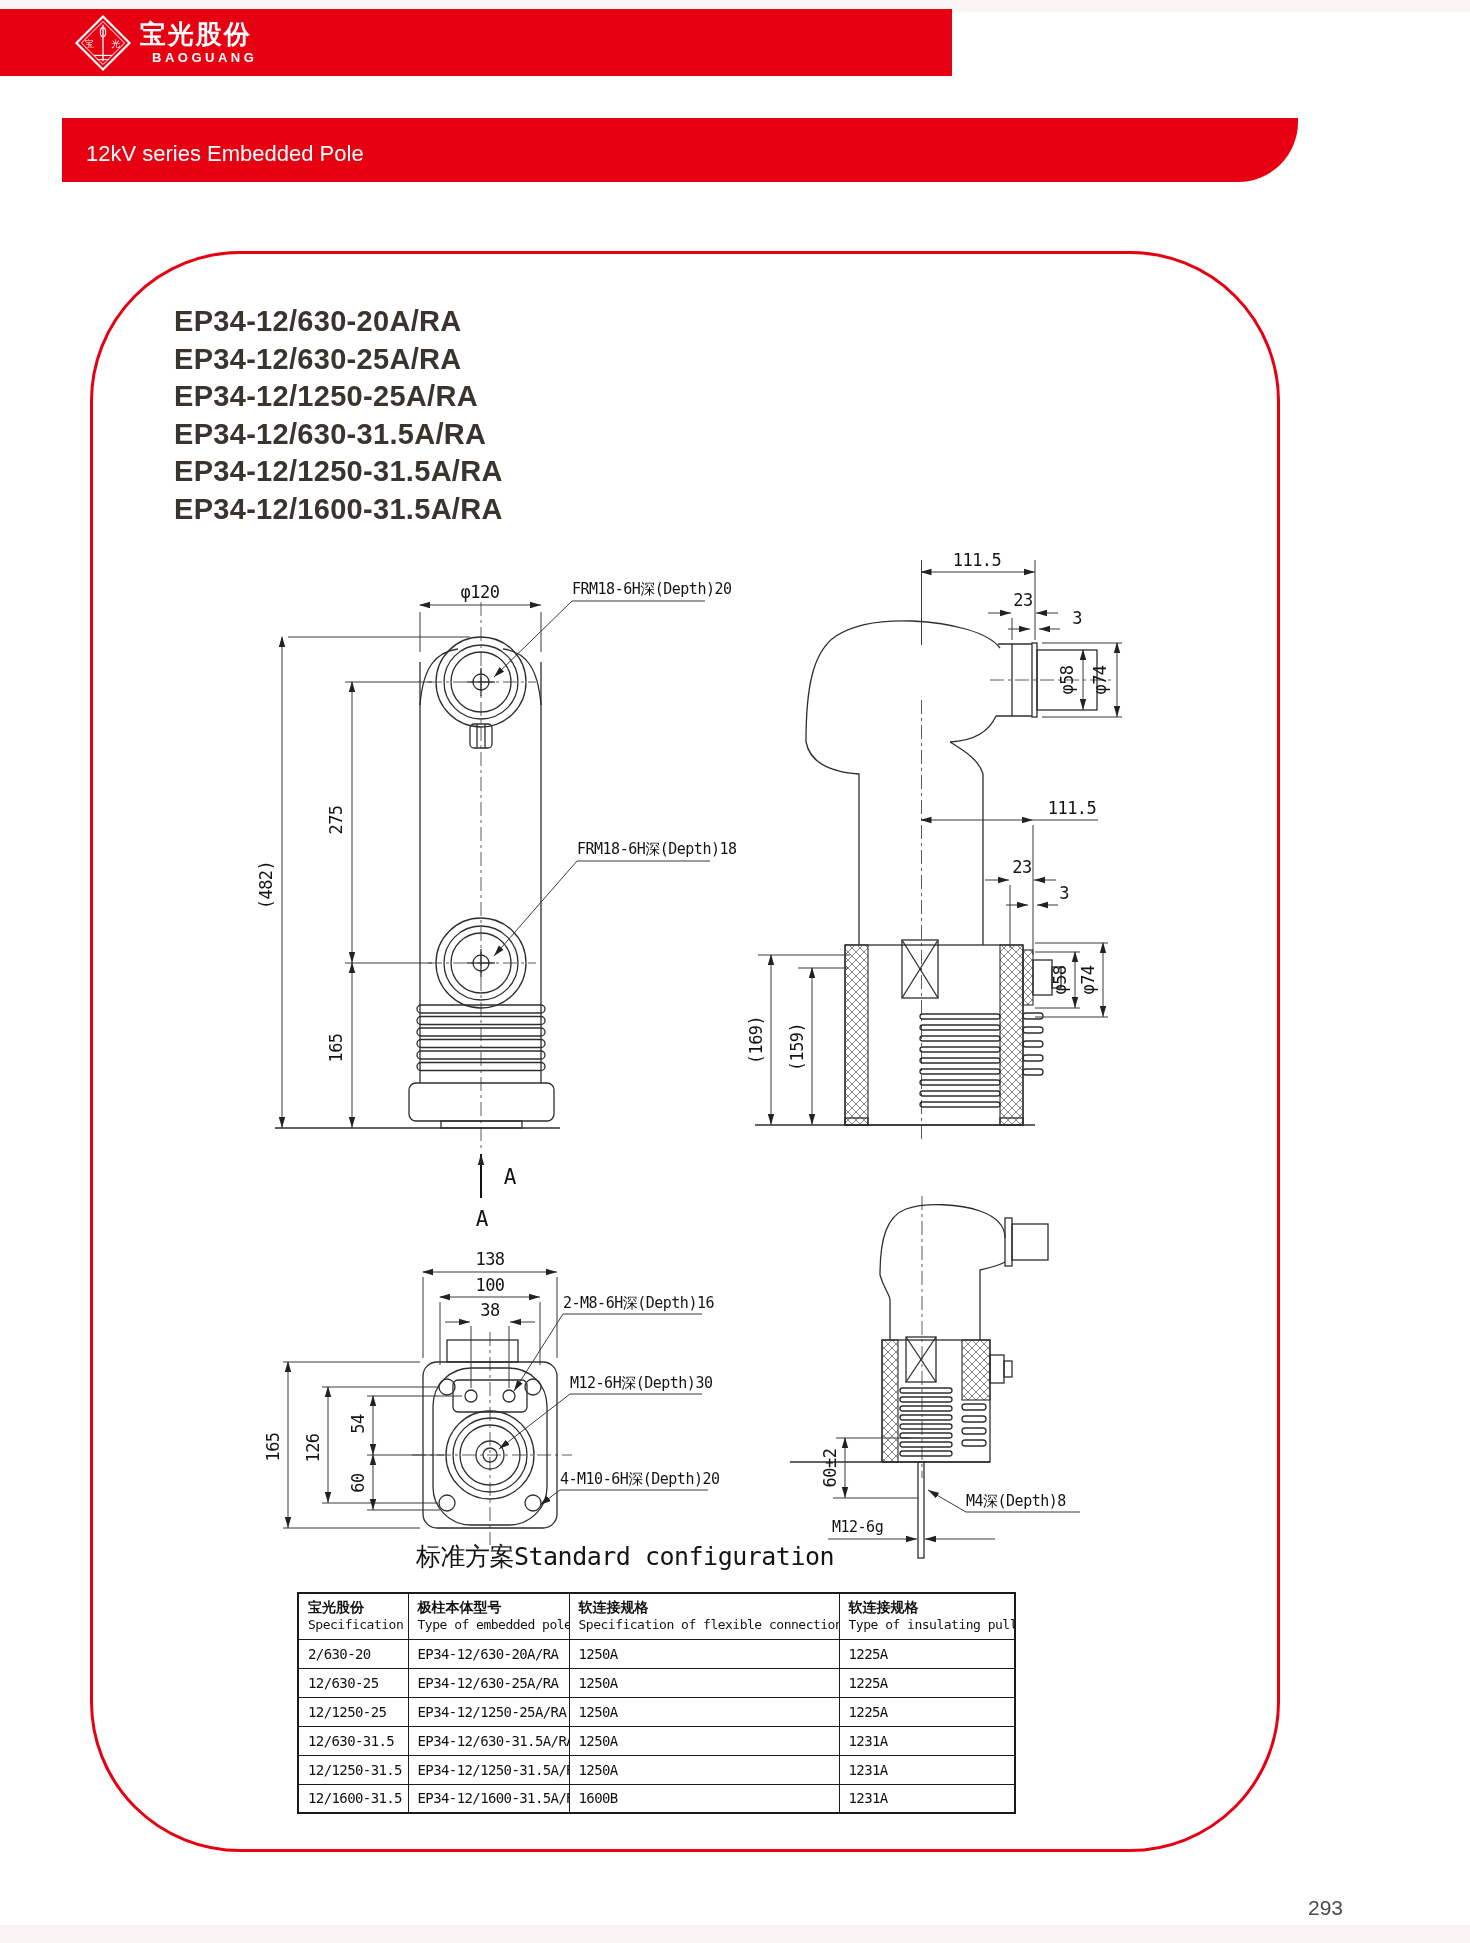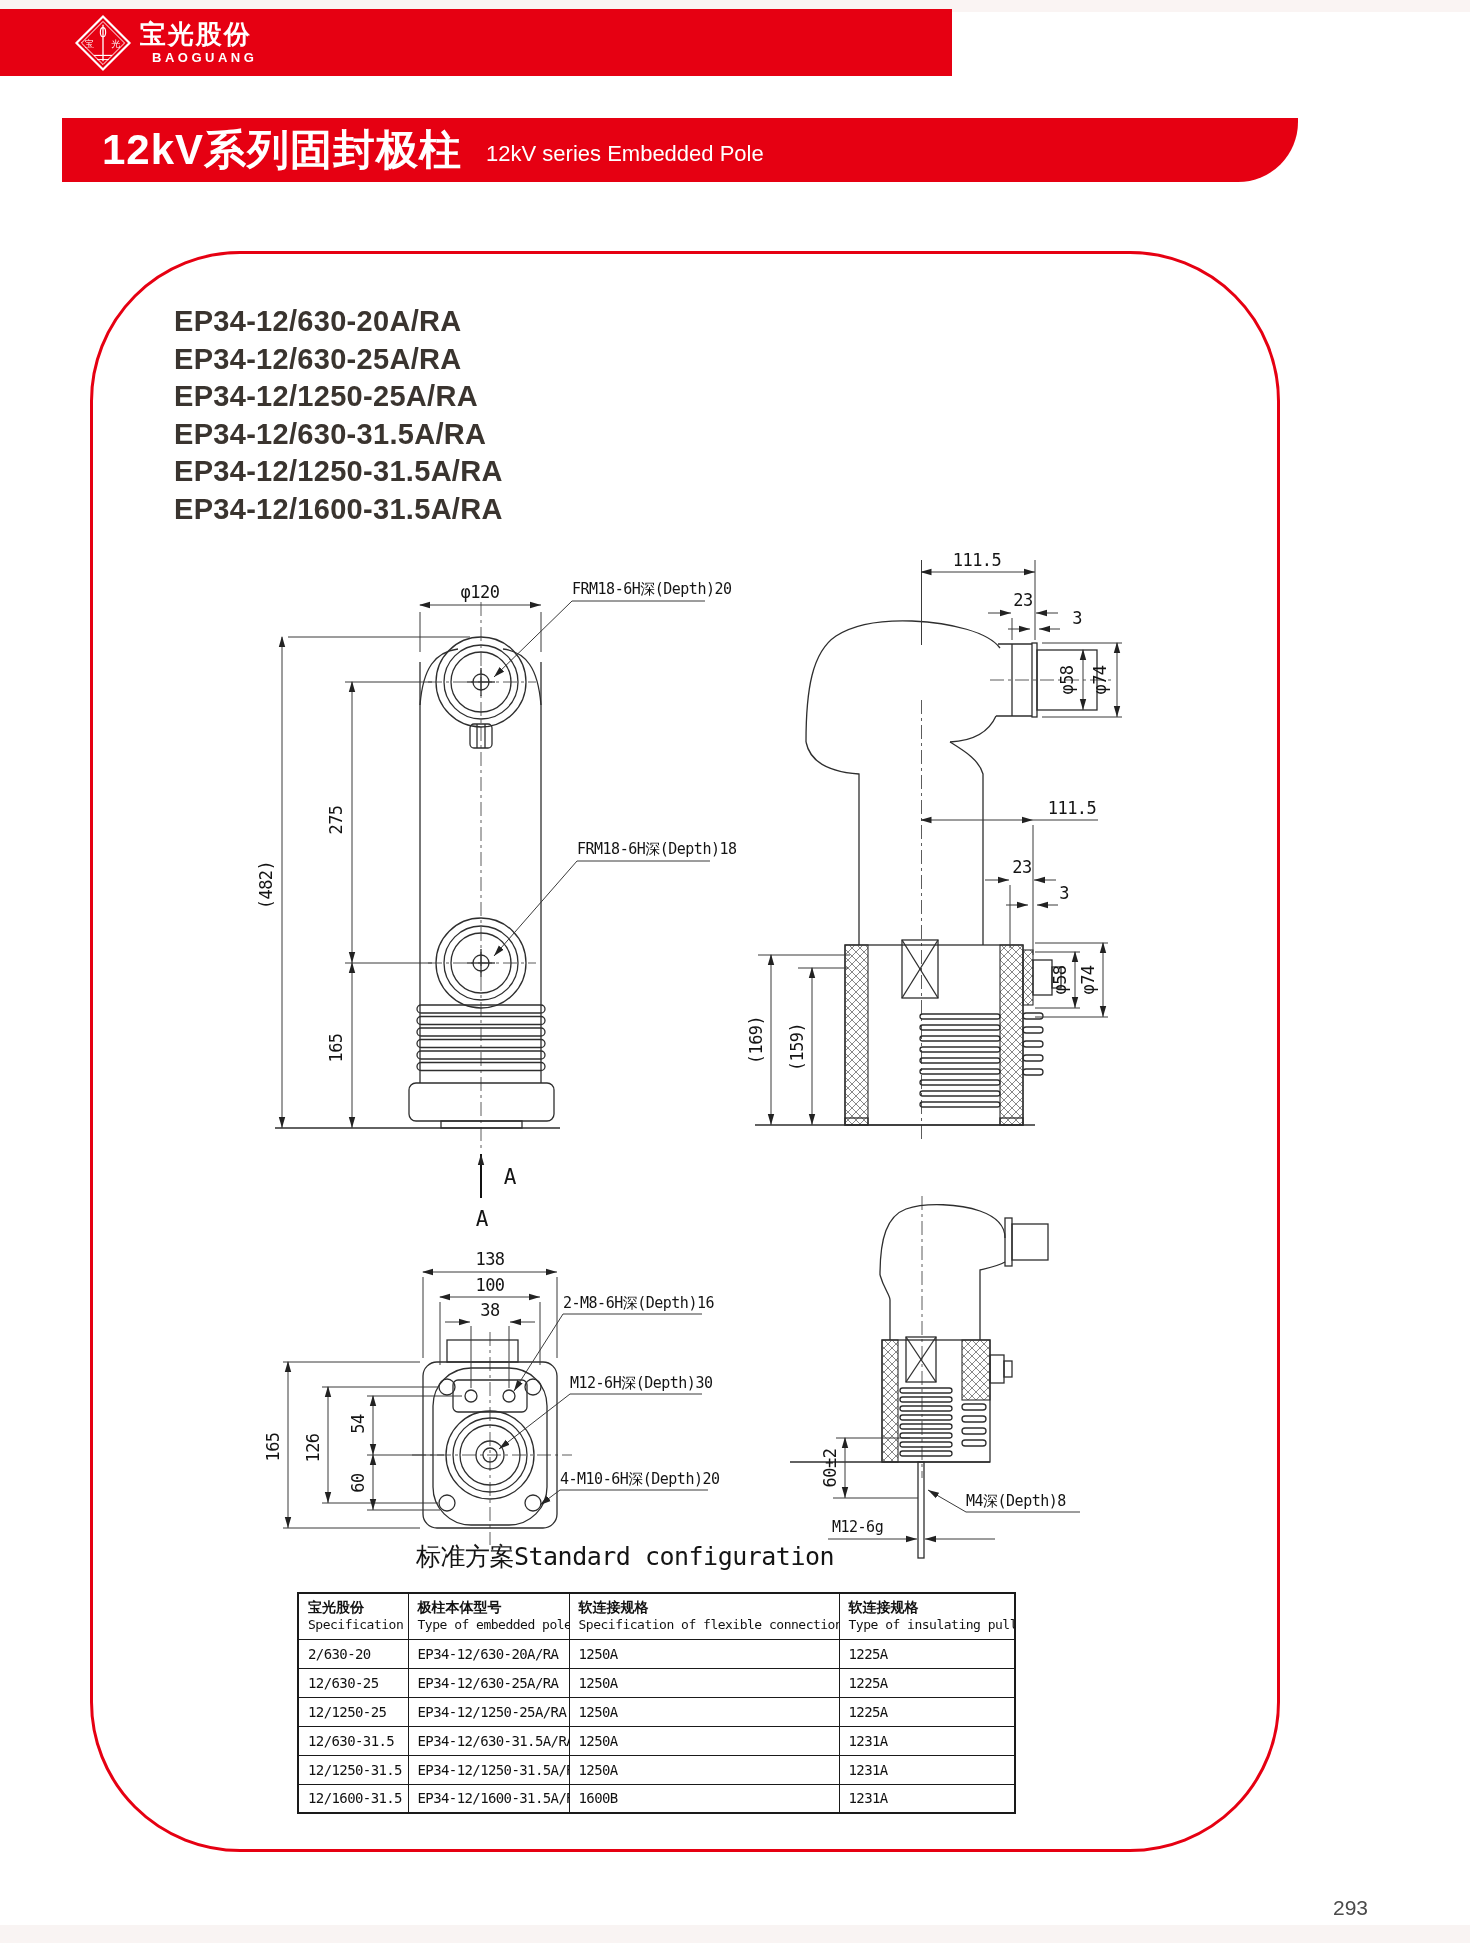--- a/index.html
+++ b/index.html
@@ -51,21 +51,21 @@
   .spec-table{position:absolute;left:297px;top:1592px;width:717px;border-collapse:collapse;
               table-layout:fixed;font-family:"DejaVu Sans Mono",monospace;color:#111;}
   .spec-table td,.spec-table th{border:1px solid #1a1a1a;padding:0 0 0 9px;text-align:left;
               vertical-align:middle;overflow:hidden;white-space:nowrap;}
   .spec-table{border:2px solid #1a1a1a;}
   .hd{height:46px;}
   .hd .zh{font-size:14px;font-weight:bold;display:block;line-height:17px;}
   .hd .en{font-size:13px;font-weight:normal;display:block;line-height:17px;letter-spacing:-0.5px;}
   .dr{height:29px;font-size:14px;letter-spacing:-0.6px;}
 
-  .page-num{position:absolute;left:1308px;top:1896px;width:60px;text-align:right;
+  .page-num{position:absolute;left:1308px;top:1896px;width:60px;text-align:left;
             font-size:21px;color:#4a4a4a;}
 </style>
 </head>
 <body>
 
 <div class="top-strip"></div>
 
 <div class="banner">
   <div class="logo-wrap">
     <svg width="58" height="58" viewBox="0 0 70 70">
@@ -79,21 +79,20 @@
       <text class="logotxt" x="45" y="40">光</text>
     </svg>
   </div>
   <div class="brand-names">
     <span class="brand-zh">宝光股份</span>
     <span class="brand-en">BAOGUANG</span>
   </div>
 </div>
 
 <div class="title-bar">
-  <span class="t-zh">12kV系列固封极柱</span>
   <span class="t-en">12kV series Embedded Pole</span>
 </div>
 
 <div class="content-box"></div>
 
 <div class="models">
   <div>EP34-12/630-20A/RA</div>
   <div>EP34-12/630-25A/RA</div>
   <div>EP34-12/1250-25A/RA</div>
   <div>EP34-12/630-31.5A/RA</div>

